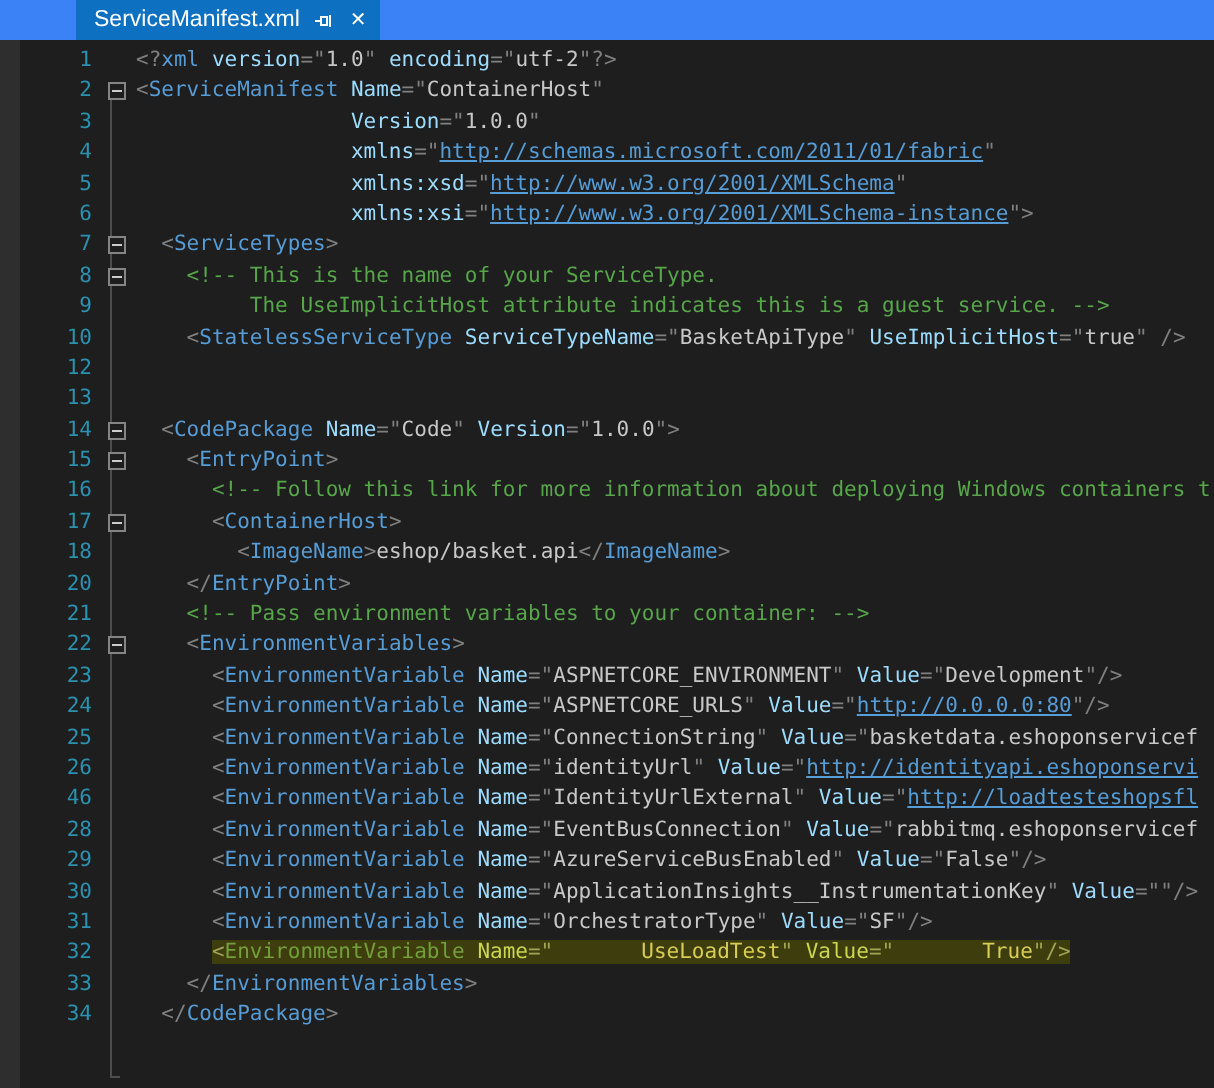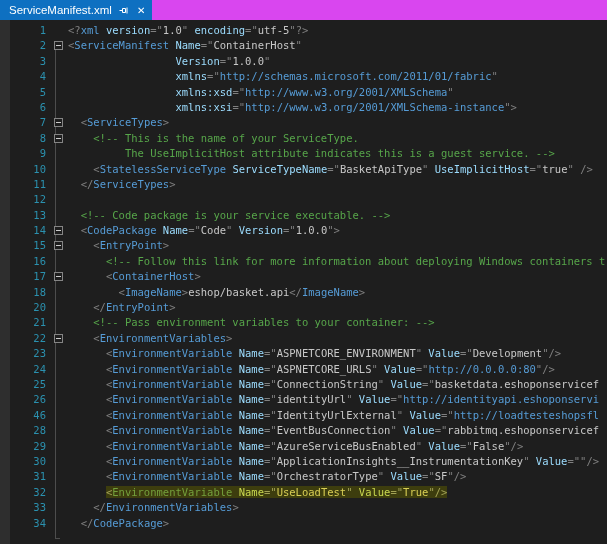--- a/index.html
+++ b/index.html
@@ -19,47 +19,47 @@
   .guide{position:absolute;left:55px;top:26px;width:1px;height:493px;background:#4d4d4d;}
   .guide-foot{position:absolute;left:55px;top:518px;width:5px;height:1px;background:#4d4d4d;}
   #lines{position:absolute;top:3px;left:0;right:0;}
   .line{display:flex;height:15.4px;line-height:15.4px;overflow:hidden;}
   .num{width:36px;margin-left:10px;text-align:right;padding-right:4px;flex:none;}
   .foldcell{width:18px;flex:none;position:relative;}
   .foldbox{position:absolute;left:4px;top:3px;width:9px;height:9px;background:#1e1e1e;
            border:1px solid #858585;box-sizing:border-box;}
   .foldbox::after{content:"";position:absolute;left:1px;top:3px;width:5px;height:1px;background:#cccccc;}
   .code{flex:1;min-width:0;white-space:pre;overflow:hidden;}
-  .u{text-align:right;}
+  .u{text-decoration:underline;text-align:right;}
 </style>
-<style>.d{color:#808080;}.t{color:#569cd6;}.a{color:#9cdcfe;}.v{color:#c8c8c8;}.u{color:#569cd6;}.c{color:#57a64a;}.hlbg{background:#3d3d0e;}.hl .t{color:#74a03c;}.hl .a{color:#c9d84f;}.hl .v{color:#d8ce54;}.hl .d{color:#a3a356;}.num{color:#2b91af;}</style></head>
+<style>.d{color:#808080;}.t{color:#569cd6;}.a{color:#9cdcfe;}.v{color:#c8c8c8;}.u{color:#569cd6;}.c{color:#57a64a;}.hlbg{background:#3d3d0e;}.hl .t{color:#74a03c;}.hl .a{color:#c9d84f;}.hl .v{color:#d8ce54;margin-left:44px;}.hl .d{color:#a3a356;}.num{color:#2b91af;}</style></head>
 <body>
 
 <div class="screen">
-  <div class="tabbar" style="background: #d946ef;">
+  <div class="tabbar" style="background: #3b82f6; padding-left: 38px;">
     <div class="tab" style="background: rgb(14, 112, 193);">
       <span class="tab-title">ServiceManifest.xml</span>
       <span class="pin">
         <svg width="11" height="11" viewBox="0 0 11 11">
           <path d="M0.5 5.5 H3 M3.5 3.5 h3 v4 h-3 z M8 2.5 v6" stroke="#ffffff" stroke-width="1" fill="none"></path>
         </svg>
       </span>
       <span class="close">✕</span>
     </div>
   </div>
 
   <div class="editor">
     <div class="margin-strip"></div>
     <div class="guide"></div>
     <div class="guide-foot"></div>
     <div id="lines">
         <div class="line">
           <div class="num">1</div>
           <div class="foldcell"></div>
-          <div class="code"><span class="d">&lt;?</span><span class="t">xml</span><span class="a"> version</span><span class="d">="</span><span class="v">1.0</span><span class="d">"</span><span class="a"> encoding</span><span class="d">="</span><span class="v">utf-5</span><span class="d">"?&gt;</span></div>
+          <div class="code"><span class="d">&lt;?</span><span class="t">xml</span><span class="a"> version</span><span class="d">="</span><span class="v">1.0</span><span class="d">"</span><span class="a"> encoding</span><span class="d">="</span><span class="v">utf-2</span><span class="d">"?&gt;</span></div>
         </div>
         <div class="line">
           <div class="num">2</div>
           <div class="foldcell">
             <div class="foldbox"></div>
           </div>
           <div class="code"><span class="d">&lt;</span><span class="t">ServiceManifest</span><span class="a"> Name</span><span class="d">="</span><span class="v">ContainerHost</span><span class="d">"</span></div>
         </div>
         <div class="line">
           <div class="num">3</div>
@@ -99,33 +99,27 @@
           <div class="num">9</div>
           <div class="foldcell"></div>
           <div class="code">         <span class="c">The UseImplicitHost attribute indicates this is a guest service. --&gt;</span></div>
         </div>
         <div class="line">
           <div class="num">10</div>
           <div class="foldcell"></div>
           <div class="code">    <span class="d">&lt;</span><span class="t">StatelessServiceType</span><span class="a"> ServiceTypeName</span><span class="d">="</span><span class="v">BasketApiType</span><span class="d">"</span><span class="a"> UseImplicitHost</span><span class="d">="</span><span class="v">true</span><span class="d">" /&gt;</span></div>
         </div>
         <div class="line">
-          <div class="num">11</div>
-          <div class="foldcell"></div>
-          <div class="code">  <span class="d">&lt;/</span><span class="t">ServiceTypes</span><span class="d">&gt;</span></div>
-        </div>
-        <div class="line">
           <div class="num">12</div>
           <div class="foldcell"></div>
           <div class="code"></div>
         </div>
         <div class="line">
           <div class="num">13</div>
           <div class="foldcell"></div>
-          <div class="code">  <span class="c">&lt;!-- Code package is your service executable. --&gt;</span></div>
         </div>
         <div class="line">
           <div class="num">14</div>
           <div class="foldcell">
             <div class="foldbox"></div>
           </div>
           <div class="code">  <span class="d">&lt;</span><span class="t">CodePackage</span><span class="a"> Name</span><span class="d">="</span><span class="v">Code</span><span class="d">"</span><span class="a"> Version</span><span class="d">="</span><span class="v">1.0.0</span><span class="d">"&gt;</span></div>
         </div>
         <div class="line">
           <div class="num">15</div>

